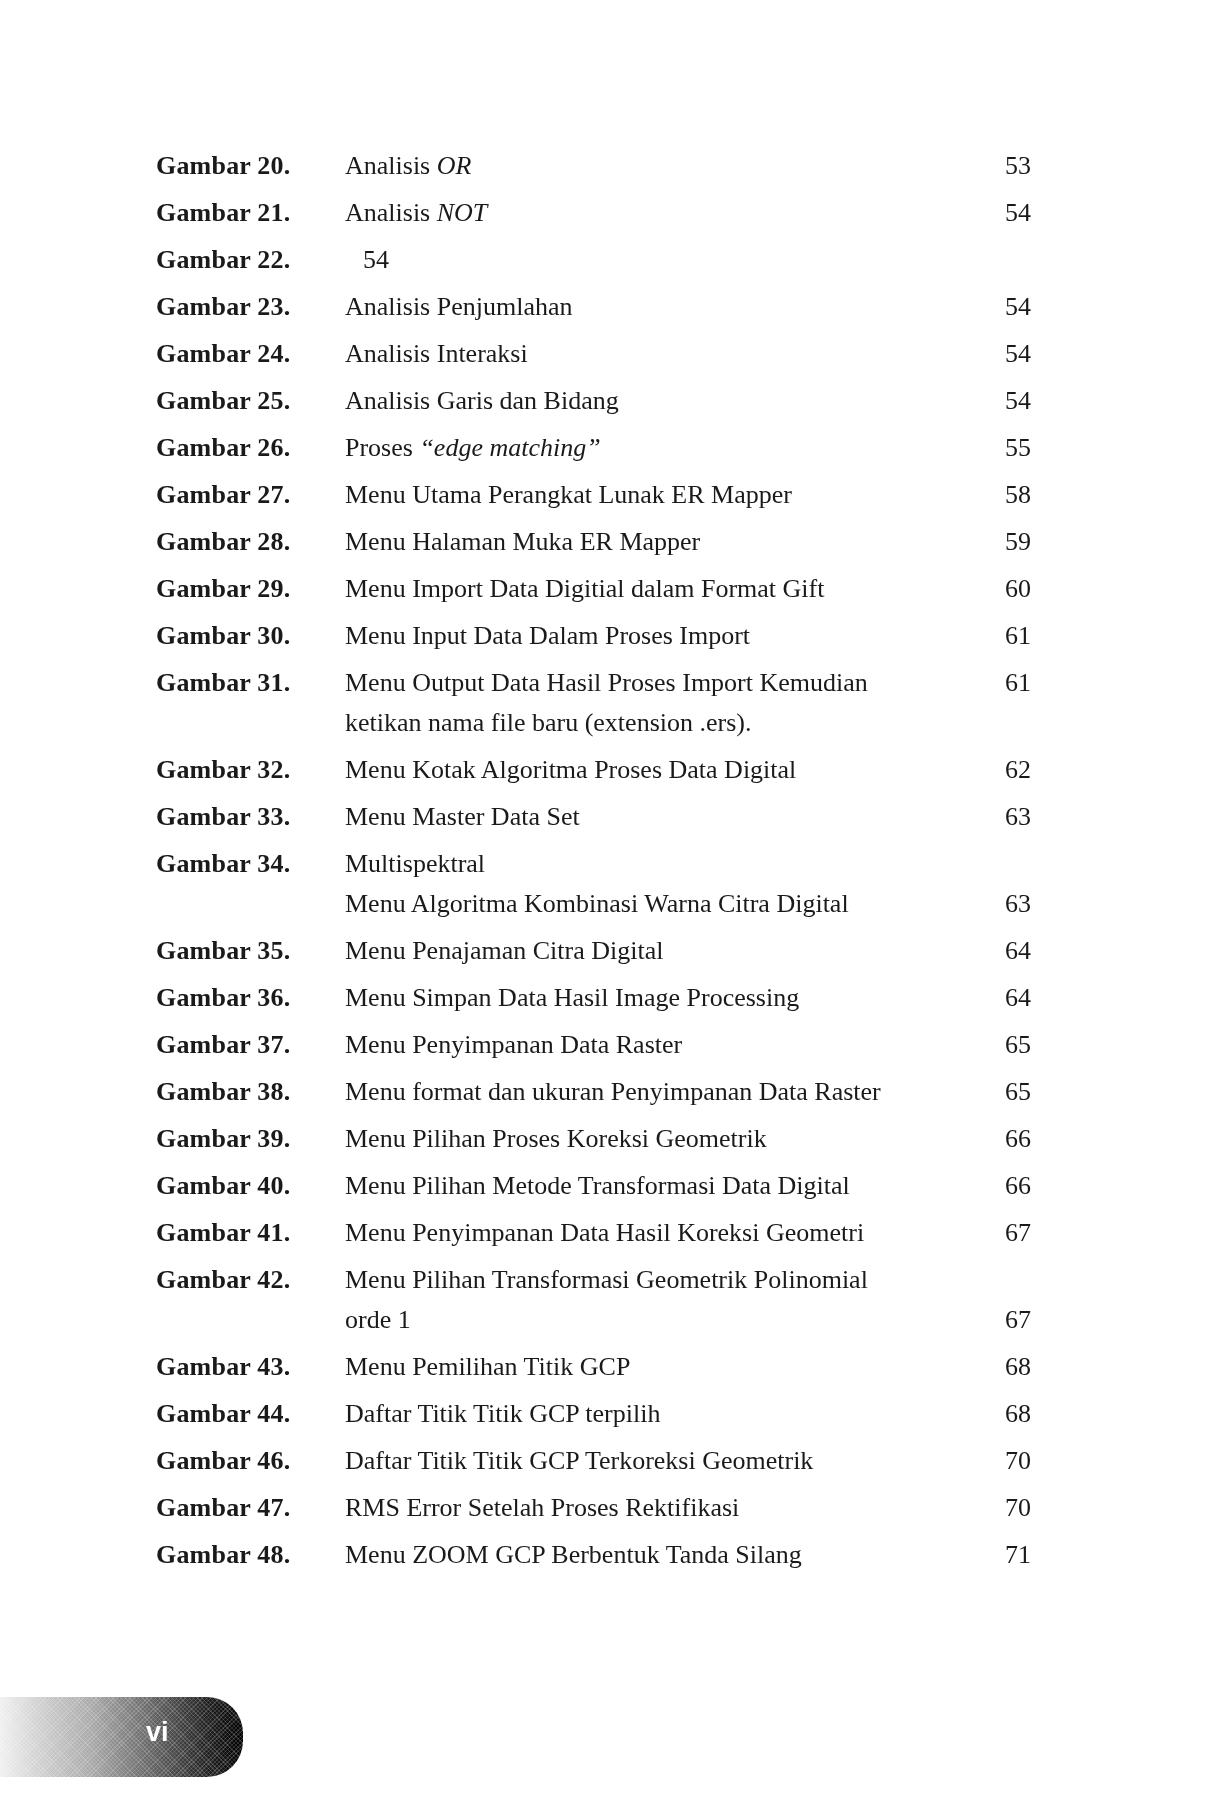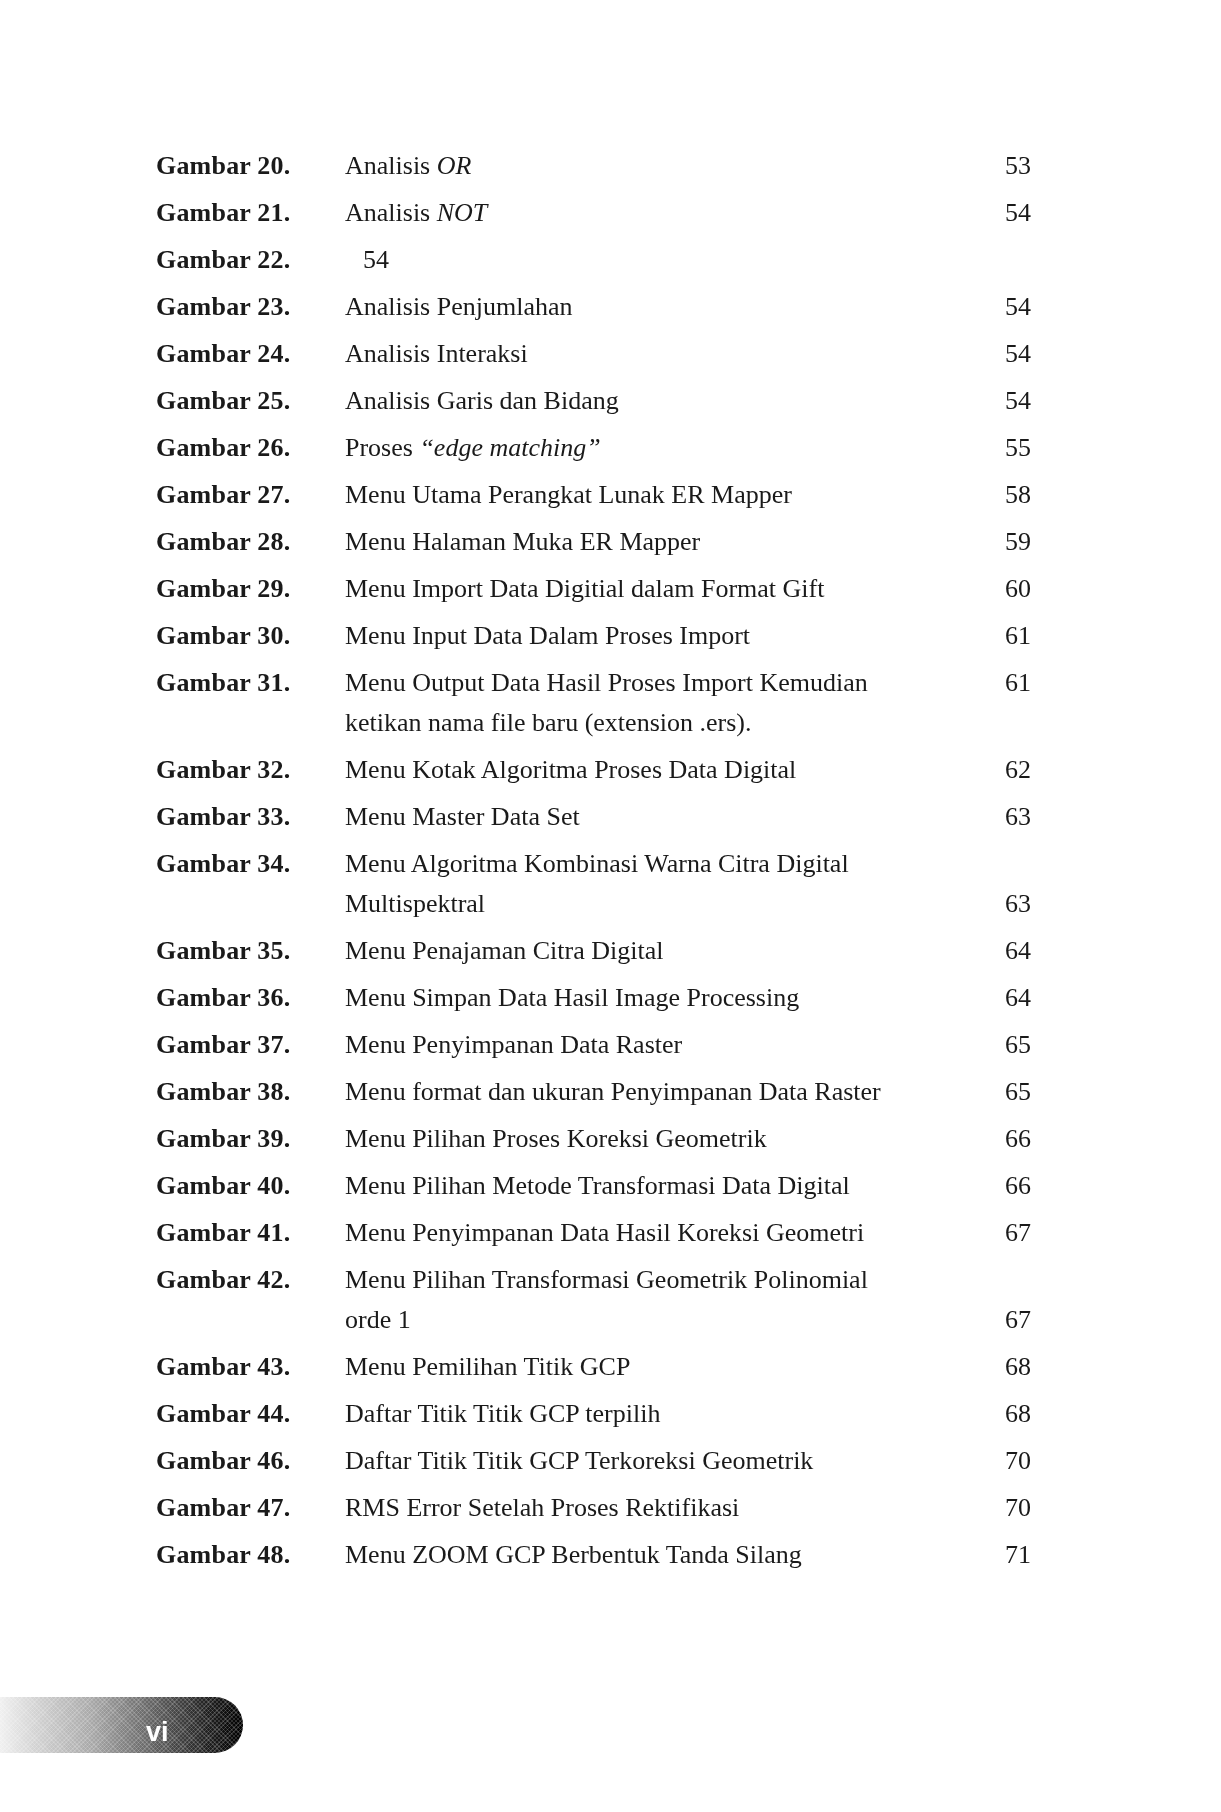--- a/index.html
+++ b/index.html
@@ -58,21 +58,21 @@
   .toc-row.page-last .row-page {
     align-self: flex-end;
   }
 
   
   .footer-band {
     position: absolute;
     left: 0;
     top: 1697px;
     width: 243px;
-    height: 56px;
+    height: 80px;
     border-radius: 0 36px 36px 0;
     background:
       repeating-linear-gradient(45deg, rgba(255,255,255,0.16) 0 1px, transparent 1px 3px),
       repeating-linear-gradient(-45deg, rgba(255,255,255,0.16) 0 1px, transparent 1px 3px),
       linear-gradient(90deg, #f0f0f0 0%, #d2d2d2 15%, #a8a8a8 38%, #6b6b6b 60%, #222222 85%, #000000 100%);
   }
   .footer-page-number {
     position: absolute;
     left: 146px;
     top: 0;
@@ -181,22 +181,22 @@
       <div class="toc-row">
       <div class="row-label">Gambar 33.</div>
       <div class="row-desc">
           <div class="line"><span>Menu Master Data Set</span></div>
         </div>
       <div class="row-page">63</div>
     </div>
       <div class="toc-row page-last">
       <div class="row-label">Gambar 34.</div>
       <div class="row-desc">
+          <div class="line"><span>Multispektral</span></div>
           <div class="line"><span>Menu Algoritma Kombinasi Warna Citra Digital</span></div>
-          <div class="line"><span>Multispektral</span></div>
         </div>
       <div class="row-page">63</div>
     </div>
       <div class="toc-row">
       <div class="row-label">Gambar 35.</div>
       <div class="row-desc">
           <div class="line"><span>Menu Penajaman Citra Digital</span></div>
         </div>
       <div class="row-page">64</div>
     </div>

